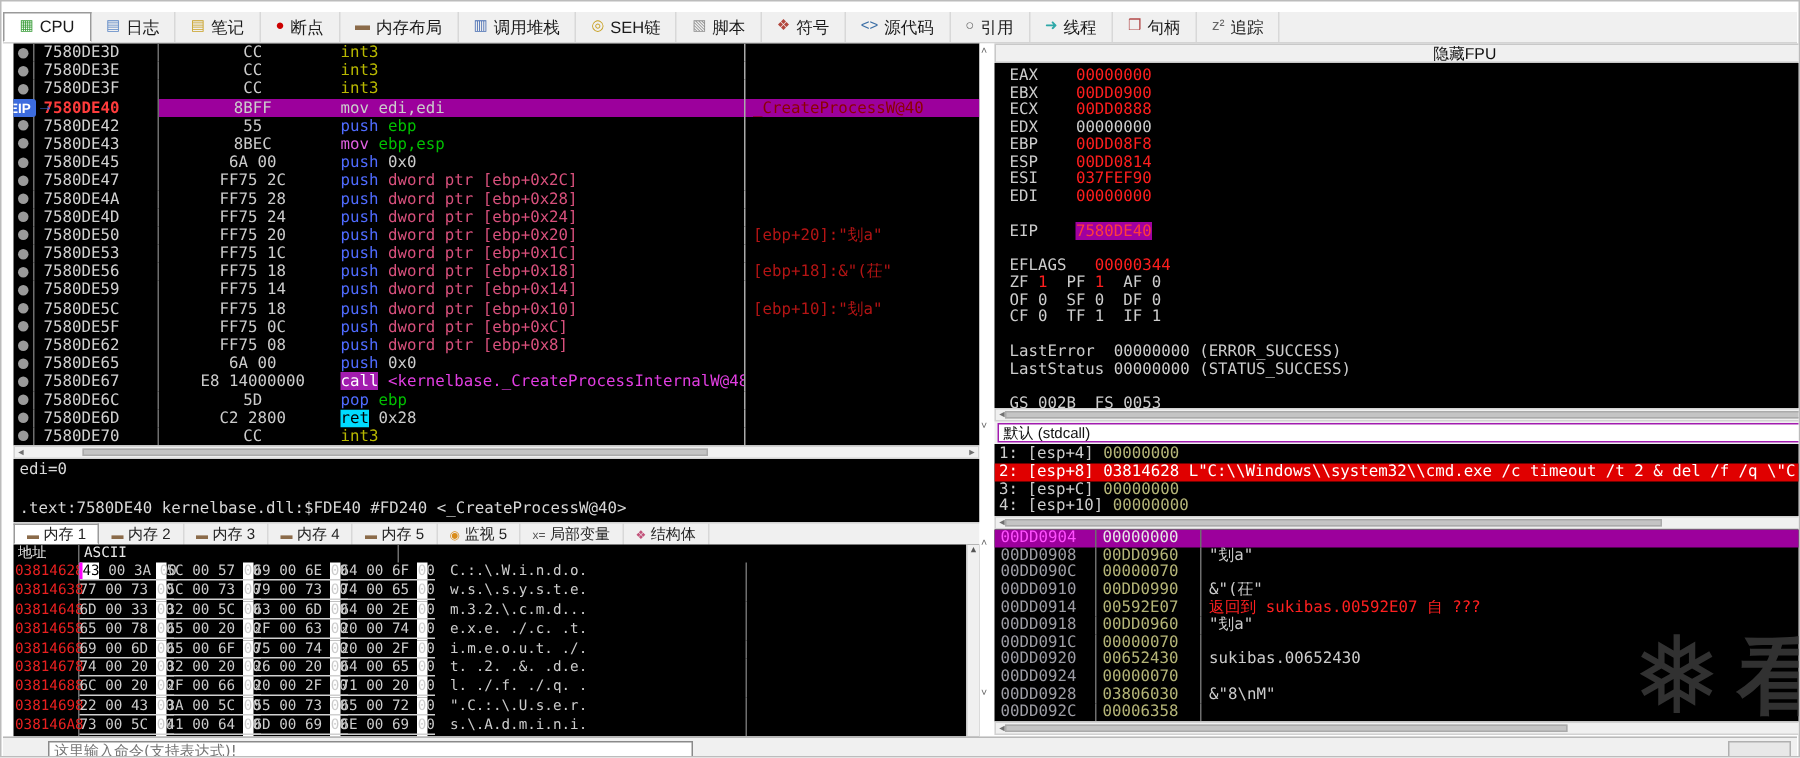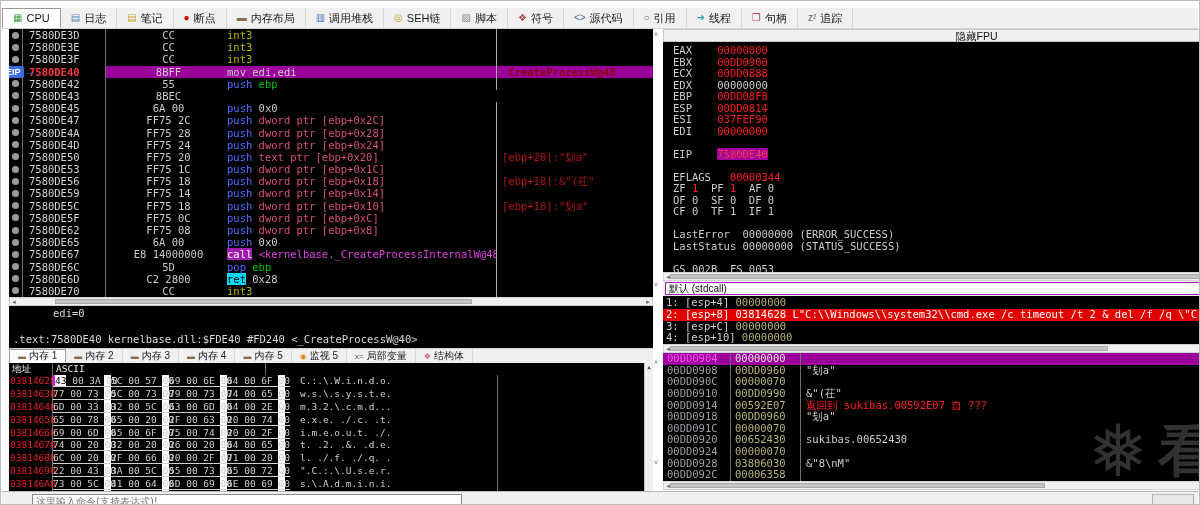--- a/index.html
+++ b/index.html
@@ -27,33 +27,33 @@
 .da { width:83px; flex:none; color:#d2d2d2; padding-left:6px; border-right:1px solid #6e6e6e; }
 .drow.eip .da { color:#ff3c3c; font-weight:bold; }
 .dhl { flex:1; display:flex; min-width:0; }
 .drow.eip .dhl { background:#9c009c; }
 .db { width:119px; flex:none; padding-left:6px; color:#cccccc;text-align:center; }
 .di { width:272px; flex:none; padding-left:2px; border-right:1px solid #aaaaaa; overflow:hidden; }
 .dc { flex:1; padding-left:5px; overflow:hidden; }
 .s-int{color:#b8b800}.s-dim{color:#cccccc}.s-stk{color:#4f6bff}.s-reg{color:#00c000}
 .s-mov{color:#e060e0}.s-num{color:#cccccc}.s-mem{color:#d8507c}
 .s-callhl{background:#a21caf;color:#fff}.s-sym{color:#e23ee2}.s-rethl{background:#00dcff;color:#000}
-.s-lblc{color:#8c0000;font-weight:bold}.s-cmt{color:#b41414}
+.s-lblc{color:#8c0000;font-weight:normal}.s-cmt{color:#b41414}
 .eip-badge { position:absolute; left:-6px; top:36px; height:13px; display:flex; align-items:center; z-index:5; }
 .eip-box { background:#3c6cdf; color:#fff; font-size:9px; font-weight:bold; padding:0 3px; height:12px; line-height:12px; border-radius:2px; }
 .eip-arrow { color:#3c6cdf; font-weight:bold; font-size:11px; line-height:11px; margin-left:1px; }
 
 
 .hscroll { position:relative; width:100%; height:9px; background:#f0f0f0; border:1px solid #d2d2d2; }
 .hs-thumb { position:absolute; top:1px; height:5px; background:#c4c4c4; border:1px solid #aaa; }
 .hs-ar { position:absolute; top:0; font-size:6px; color:#707070; line-height:8px; }
 
 
 .infopane { width:100%; height:42px; background:#000; color:#d8d8d8; font-size:10.5px; padding:1px 4px; font-family:"DejaVu Sans Mono","Liberation Mono",monospace; }
-.infopane .l1 { height:13px; line-height:13px;margin-left:40px; }
+.infopane .l1 { height:13px; line-height:13px; }
 .infopane .l2 { height:13px; }
 .infopane .l3 { height:13px; line-height:13px; }
 
 
 .dumptabs { width:100%; height:15px; background:#f0f0f0; display:flex; border-top:1px solid #d0d0d0; }
 .dtab { display:flex; align-items:center; gap:3px; padding:0 8px; font-size:10px; color:#222; border-right:1px solid #d8d8d8; white-space:nowrap; }
 .dtab .ticon { font-size:8px; }
 .dtab.sel { background:#fff; border:1px solid #9a9a9a; border-bottom:1px solid #fff; }
 
 
@@ -179,26 +179,26 @@
     <div class="disasm" id="disasm">
       <div class="eip-badge">
         <span class="eip-box">EIP</span>
         <span class="eip-arrow">→</span>
       </div>
     <div class="drow"><div class="dg"><span class="bullet"></span></div><div class="da">7580DE3D</div><div class="dhl"><div class="db">CC</div><div class="di"><span class="s-int">int3</span></div><div class="dc"></div></div></div>
         <div class="drow"><div class="dg"><span class="bullet"></span></div><div class="da">7580DE3E</div><div class="dhl"><div class="db">CC</div><div class="di"><span class="s-int">int3</span></div><div class="dc"></div></div></div>
         <div class="drow"><div class="dg"><span class="bullet"></span></div><div class="da">7580DE3F</div><div class="dhl"><div class="db">CC</div><div class="di"><span class="s-int">int3</span></div><div class="dc"></div></div></div>
         <div class="drow eip"><div class="dg"><span class="bullet"></span></div><div class="da">7580DE40</div><div class="dhl"><div class="db">8BFF</div><div class="di"><span class="s-dim">mov edi,edi</span></div><div class="dc"><span class="s-lblc">_CreateProcessW@40</span></div></div></div>
         <div class="drow"><div class="dg"><span class="bullet"></span></div><div class="da">7580DE42</div><div class="dhl"><div class="db">55</div><div class="di"><span class="s-stk">push </span><span class="s-reg">ebp</span></div><div class="dc"></div></div></div>
-        <div class="drow"><div class="dg"><span class="bullet"></span></div><div class="da">7580DE43</div><div class="dhl"><div class="db">8BEC</div><div class="dc"></div></div></div>
+        <div class="drow"><div class="dg"><span class="bullet"></span></div><div class="da">7580DE43</div><div class="dhl"><div class="db">8BEC</div><div class="di"><span class="s-mov">mov </span><span class="s-reg">ebp,esp</span></div><div class="dc"></div></div></div>
         <div class="drow"><div class="dg"><span class="bullet"></span></div><div class="da">7580DE45</div><div class="dhl"><div class="db">6A 00</div><div class="di"><span class="s-stk">push </span><span class="s-num">0x0</span></div><div class="dc"></div></div></div>
         <div class="drow"><div class="dg"><span class="bullet"></span></div><div class="da">7580DE47</div><div class="dhl"><div class="db">FF75 2C</div><div class="di"><span class="s-stk">push </span><span class="s-mem">dword ptr [ebp+0x2C]</span></div><div class="dc"></div></div></div>
         <div class="drow"><div class="dg"><span class="bullet"></span></div><div class="da">7580DE4A</div><div class="dhl"><div class="db">FF75 28</div><div class="di"><span class="s-stk">push </span><span class="s-mem">dword ptr [ebp+0x28]</span></div><div class="dc"></div></div></div>
         <div class="drow"><div class="dg"><span class="bullet"></span></div><div class="da">7580DE4D</div><div class="dhl"><div class="db">FF75 24</div><div class="di"><span class="s-stk">push </span><span class="s-mem">dword ptr [ebp+0x24]</span></div><div class="dc"></div></div></div>
-        <div class="drow"><div class="dg"><span class="bullet"></span></div><div class="da">7580DE50</div><div class="dhl"><div class="db">FF75 20</div><div class="di"><span class="s-stk">push </span><span class="s-mem">text ptr [ebp+0x20]</span></div><div class="dc"><span class="s-cmt">[ebp+20]:"刬a"</span></div></div></div>
+        <div class="drow"><div class="dg"><span class="bullet"></span></div><div class="da">7580DE50</div><div class="dhl"><div class="db">FF75 20</div><div class="di"><span class="s-stk">push </span><span class="s-mem">dword ptr [ebp+0x20]</span></div><div class="dc"><span class="s-cmt">[ebp+20]:"刬a"</span></div></div></div>
         <div class="drow"><div class="dg"><span class="bullet"></span></div><div class="da">7580DE53</div><div class="dhl"><div class="db">FF75 1C</div><div class="di"><span class="s-stk">push </span><span class="s-mem">dword ptr [ebp+0x1C]</span></div><div class="dc"></div></div></div>
         <div class="drow"><div class="dg"><span class="bullet"></span></div><div class="da">7580DE56</div><div class="dhl"><div class="db">FF75 18</div><div class="di"><span class="s-stk">push </span><span class="s-mem">dword ptr [ebp+0x18]</span></div><div class="dc"><span class="s-cmt">[ebp+18]:&amp;"(茌"</span></div></div></div>
         <div class="drow"><div class="dg"><span class="bullet"></span></div><div class="da">7580DE59</div><div class="dhl"><div class="db">FF75 14</div><div class="di"><span class="s-stk">push </span><span class="s-mem">dword ptr [ebp+0x14]</span></div><div class="dc"></div></div></div>
         <div class="drow"><div class="dg"><span class="bullet"></span></div><div class="da">7580DE5C</div><div class="dhl"><div class="db">FF75 18</div><div class="di"><span class="s-stk">push </span><span class="s-mem">dword ptr [ebp+0x10]</span></div><div class="dc"><span class="s-cmt">[ebp+10]:"刬a"</span></div></div></div>
         <div class="drow"><div class="dg"><span class="bullet"></span></div><div class="da">7580DE5F</div><div class="dhl"><div class="db">FF75 0C</div><div class="di"><span class="s-stk">push </span><span class="s-mem">dword ptr [ebp+0xC]</span></div><div class="dc"></div></div></div>
         <div class="drow"><div class="dg"><span class="bullet"></span></div><div class="da">7580DE62</div><div class="dhl"><div class="db">FF75 08</div><div class="di"><span class="s-stk">push </span><span class="s-mem">dword ptr [ebp+0x8]</span></div><div class="dc"></div></div></div>
         <div class="drow"><div class="dg"><span class="bullet"></span></div><div class="da">7580DE65</div><div class="dhl"><div class="db">6A 00</div><div class="di"><span class="s-stk">push </span><span class="s-num">0x0</span></div><div class="dc"></div></div></div>
         <div class="drow"><div class="dg"><span class="bullet"></span></div><div class="da">7580DE67</div><div class="dhl"><div class="db">E8 14000000</div><div class="di"><span class="s-callhl">call</span><span class="s-dim"> </span><span class="s-sym">&lt;kernelbase._CreateProcessInternalW@48&gt;</span></div><div class="dc"></div></div></div>
         <div class="drow"><div class="dg"><span class="bullet"></span></div><div class="da">7580DE6C</div><div class="dhl"><div class="db">5D</div><div class="di"><span class="s-stk">pop </span><span class="s-reg">ebp</span></div><div class="dc"></div></div></div>
         <div class="drow"><div class="dg"><span class="bullet"></span></div><div class="da">7580DE6D</div><div class="dhl"><div class="db">C2 2800</div><div class="di"><span class="s-rethl">ret</span><span class="s-dim"> 0x28</span></div><div class="dc"></div></div></div>

